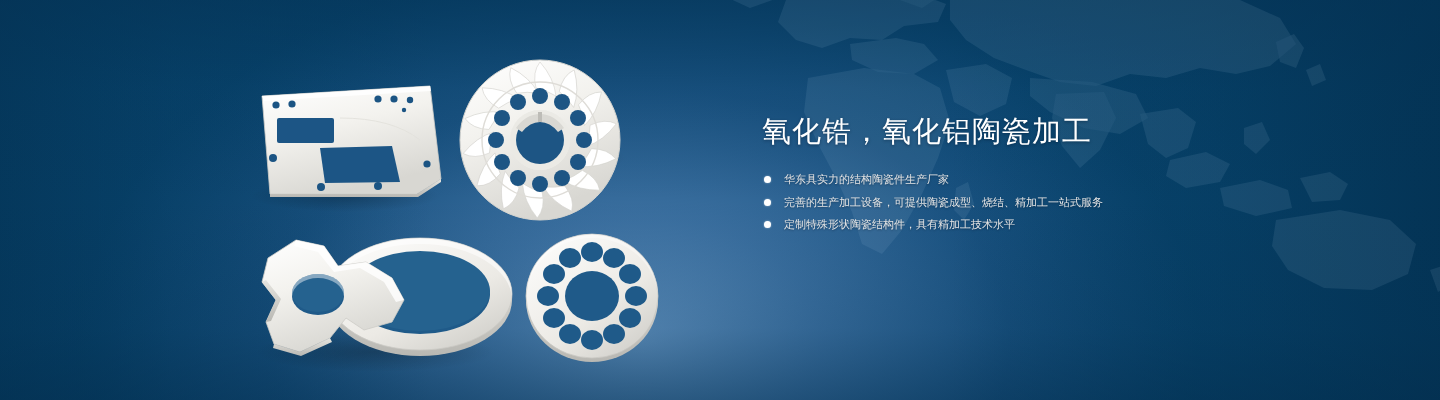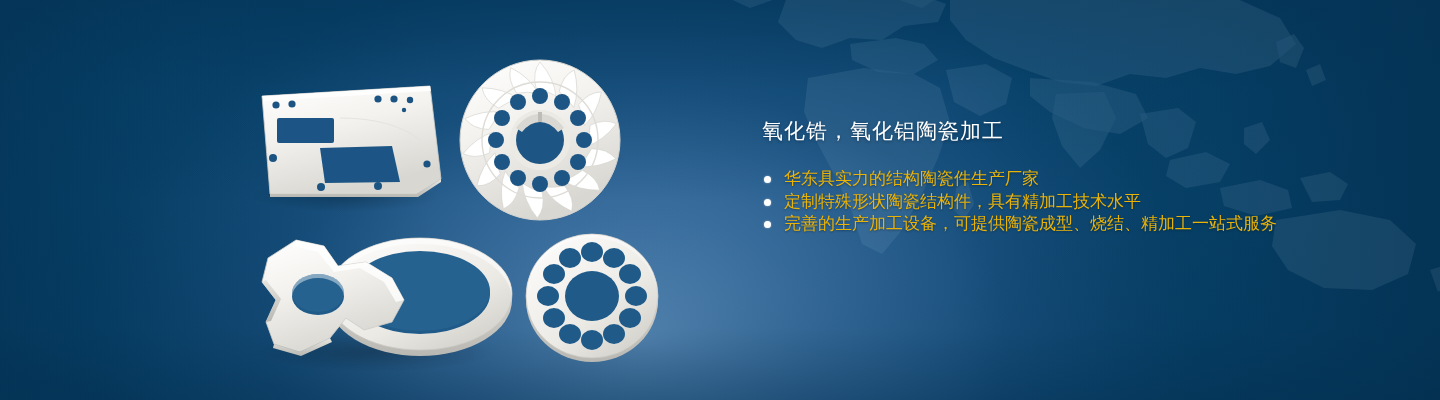--- a/index.html
+++ b/index.html
@@ -91,40 +91,40 @@
   .products svg { display:block; width:100%; height:100%; }
 
   
   .copy {
     position: absolute;
     left: 762px;
     top: 112px;
     width: 620px;
   }
   .headline {
-    font-size: 21px;
+    font-size: 29px;
     line-height: 38px;
     color: #ffffff;
     letter-spacing: 1px;
     font-weight: 400;
     white-space: nowrap;
     text-shadow: 0 1px 3px rgba(0,20,40,0.45);
   }
   .bullets {
     list-style: none;
     margin: 0;
     padding: 0;
     margin-top: 18px;
   }
   .bullets li {
     position: relative;
     padding-left: 22px;
-    font-size: 17px;
+    font-size: 11px;
     line-height: 22.5px;
-    color: #eab308;
+    color: #e5e5e5;
     white-space: nowrap;
     text-shadow: 0 1px 2px rgba(0,18,36,0.40);
   }
   .bullets li .dot {
     position: absolute;
     left: 2px;
     top: 8px;
     width: 7px;
     height: 7px;
     border-radius: 50%;
@@ -325,22 +325,22 @@
   <div class="copy">
     <div class="headline">氧化锆，氧化铝陶瓷加工</div>
 
     <ul class="bullets">
       <li>
         <span class="dot"></span>
         <span>华东具实力的结构陶瓷件生产厂家</span>
       </li>
       <li>
         <span class="dot"></span>
-        <span>定制特殊形状陶瓷结构件，具有精加工技术水平</span>
+        <span>完善的生产加工设备，可提供陶瓷成型、烧结、精加工一站式服务</span>
       </li>
       <li>
         <span class="dot"></span>
-        <span>完善的生产加工设备，可提供陶瓷成型、烧结、精加工一站式服务</span>
+        <span>定制特殊形状陶瓷结构件，具有精加工技术水平</span>
       </li>
     </ul>
   </div>
 
 </div>
 
 </body></html>

